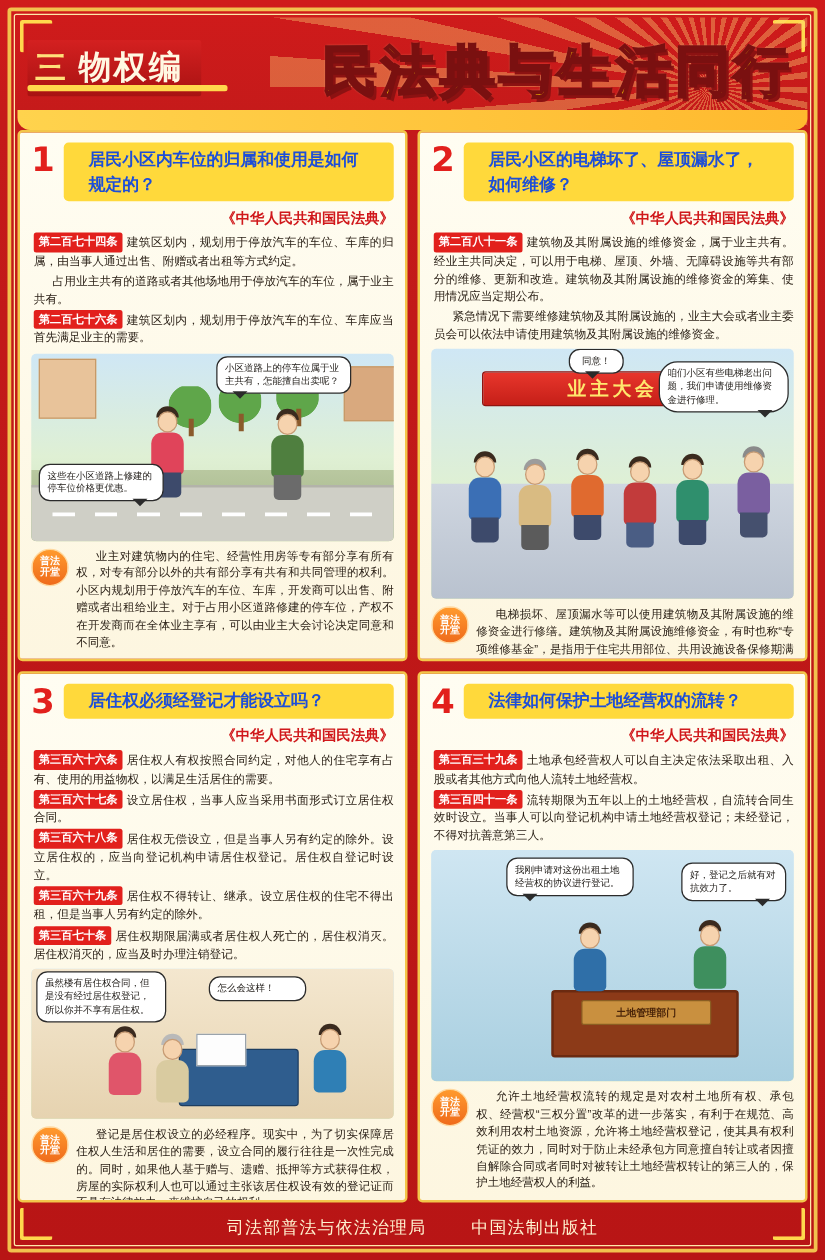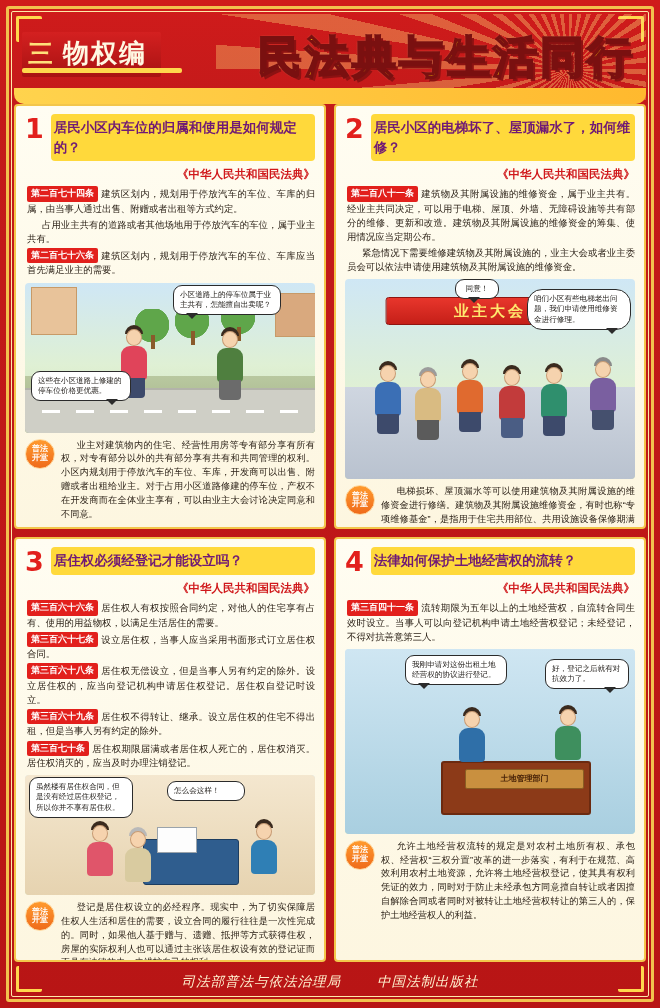--- a/index.html
+++ b/index.html
@@ -99,22 +99,22 @@
   }
   .q-num {
     font-size: 27px; font-weight: bold; color: #e2201c;
     font-family: "DejaVu Sans", sans-serif; line-height: 1;
     margin-top: 1px;
   }
   .q-title {
     flex: 1;
     background: #ffd93b;
     border-radius: 4px;
-    padding: 4px 3px;
-    font-size: 13.5px; font-weight: bold; color: #701a75;
+    padding: 4px 20px;
+    font-size: 13.5px; font-weight: bold; color: #1d4ed8;
     line-height: 1.45;
   }
   .law-name {
     color: #d0181b; font-size: 11.5px; font-weight: bold;
     margin: 4px 0 4px 4px;
     text-align: right;
   }
   .law-name::before { content: "《"; }
   .law-name::after { content: "》"; }
   .clauses { margin-left: 2px; }
@@ -227,21 +227,21 @@
     border: 1.5px solid #ffd9a0;
   }
   .note-text {
     font-size: 9.2px; line-height: 1.5; color: #2c2218; text-align: justify;
     text-indent: 1.7em;
   }
   
   .footer {
     position: absolute; left: 14px; right: 14px; bottom: 10px; height: 32px;
     display: flex; align-items: center; justify-content: center; gap: 36px;
-    color: #fff3d0; font-size: 13.5px; letter-spacing: 1px; font-style: italic;
+    color: #fff3d0; font-size: 13.5px; letter-spacing: 1px;
   }
   .corner {
     position: absolute; width: 26px; height: 26px;
     border: 3px solid #ffd84d; border-radius: 2px;
   }
   .c-tl { left: 16px; top: 16px; border-right: none; border-bottom: none; }
   .c-tr { right: 16px; top: 16px; border-left: none; border-bottom: none; }
   .c-bl { left: 16px; bottom: 16px; border-right: none; border-top: none; }
   .c-br { right: 16px; bottom: 16px; border-left: none; border-top: none; }
 </style>
@@ -443,28 +443,31 @@
     </div>
 
     <div class="panel">
       <div class="q-head">
         <div class="q-num">4</div>
         <div class="q-title">法律如何保护土地经营权的流转？</div>
       </div>
       <div class="law-name">中华人民共和国民法典</div>
       <div class="clauses">
         <div class="clause">
+          <span class="art">第三百三十九条</span><span>土地承包经营权人可以自主决定依法采取出租、入股或者其他方式向他人流转土地经营权。</span>
+        </div>
+        <div class="clause">
           <span class="art">第三百四十一条</span><span>流转期限为五年以上的土地经营权，自流转合同生效时设立。当事人可以向登记机构申请土地经营权登记；未经登记，不得对抗善意第三人。</span>
         </div>
       </div>
 
       <div class="illus desk">
         <div style="position:absolute;left:0;right:0;top:0;bottom:0;background:linear-gradient(180deg,#cfe6f2,#a9cfe0);"></div>
         <div style="position:absolute;left:96px;top:112px;width:150px;height:54px;background:#8c3a18;border:2px solid #6b2a10;border-radius:3px;"></div>
-        <div style="position:absolute;left:120px;top:120px;width:119px;height:20px;background:#c9903f;border:1px solid #8a5d22;border-radius:2px;display:flex;align-items:center;justify-content:center;font-size:8px;color:#4a2409;font-weight:bold;">土地管理部门</div>
+        <div style="position:absolute;left:120px;top:120px;width:104px;height:20px;background:#c9903f;border:1px solid #8a5d22;border-radius:2px;display:flex;align-items:center;justify-content:center;font-size:8px;color:#4a2409;font-weight:bold;">土地管理部门</div>
 
         <div class="person" style="left:110px;top:58px;width:34px;height:60px;">
           <div class="p-hair" style="top:0;"></div>
           <div class="p-head" style="top:4px;"></div>
           <div class="p-body" style="top:21px;background:#2f6fa8;"></div>
         </div>
         <div class="person" style="left:206px;top:56px;width:34px;height:62px;">
           <div class="p-hair" style="top:0;"></div>
           <div class="p-head" style="top:4px;"></div>
           <div class="p-body" style="top:21px;background:#3e8f5e;"></div>

